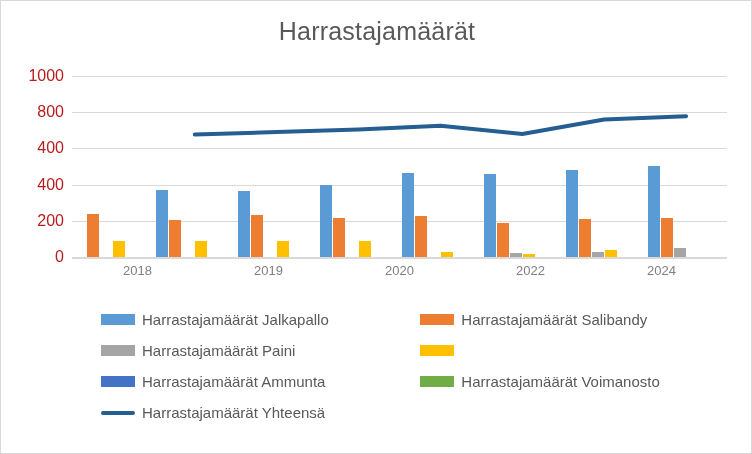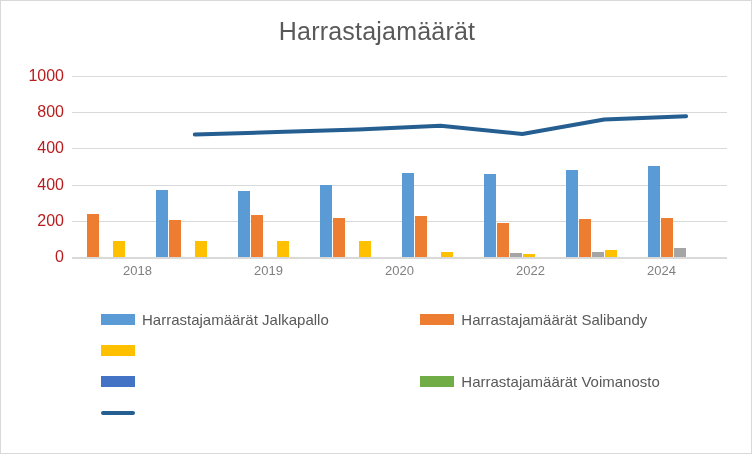--- a/index.html
+++ b/index.html
@@ -264,33 +264,39 @@
         <div class="legend-item">
           <span class="legend-swatch" style="background: rgb(91, 155, 213);"></span>
           <span class="legend-label">Harrastajamäärät Jalkapallo</span>
         </div>
         <div class="legend-item second">
           <span class="legend-swatch" style="background: rgb(237, 125, 49);"></span>
           <span class="legend-label">Harrastajamäärät Salibandy</span>
         </div>
       </div>
       <div class="legend-row">
+        <div class="legend-item">
+          <span class="legend-swatch" style="background: rgb(165, 165, 165);"></span>
+          <span class="legend-label">Harrastajamäärät Paini</span>
+        </div>
         <div class="legend-item second">
           <span class="legend-swatch" style="background: rgb(255, 192, 0);"></span>
         </div>
       </div>
       <div class="legend-row">
         <div class="legend-item">
           <span class="legend-swatch" style="background: rgb(68, 114, 196);"></span>
+          <span class="legend-label">Harrastajamäärät Ammunta</span>
         </div>
         <div class="legend-item second">
           <span class="legend-swatch" style="background: rgb(112, 173, 71);"></span>
           <span class="legend-label">Harrastajamäärät Voimanosto</span>
         </div>
       </div>
       <div class="legend-row">
         <div class="legend-item">
           <span class="legend-swatch line-swatch" style="background: rgb(37, 94, 145);"></span>
+          <span class="legend-label">Harrastajamäärät Yhteensä</span>
         </div>
       </div>
     </div>
 
 </div>
 
 </body></html>

